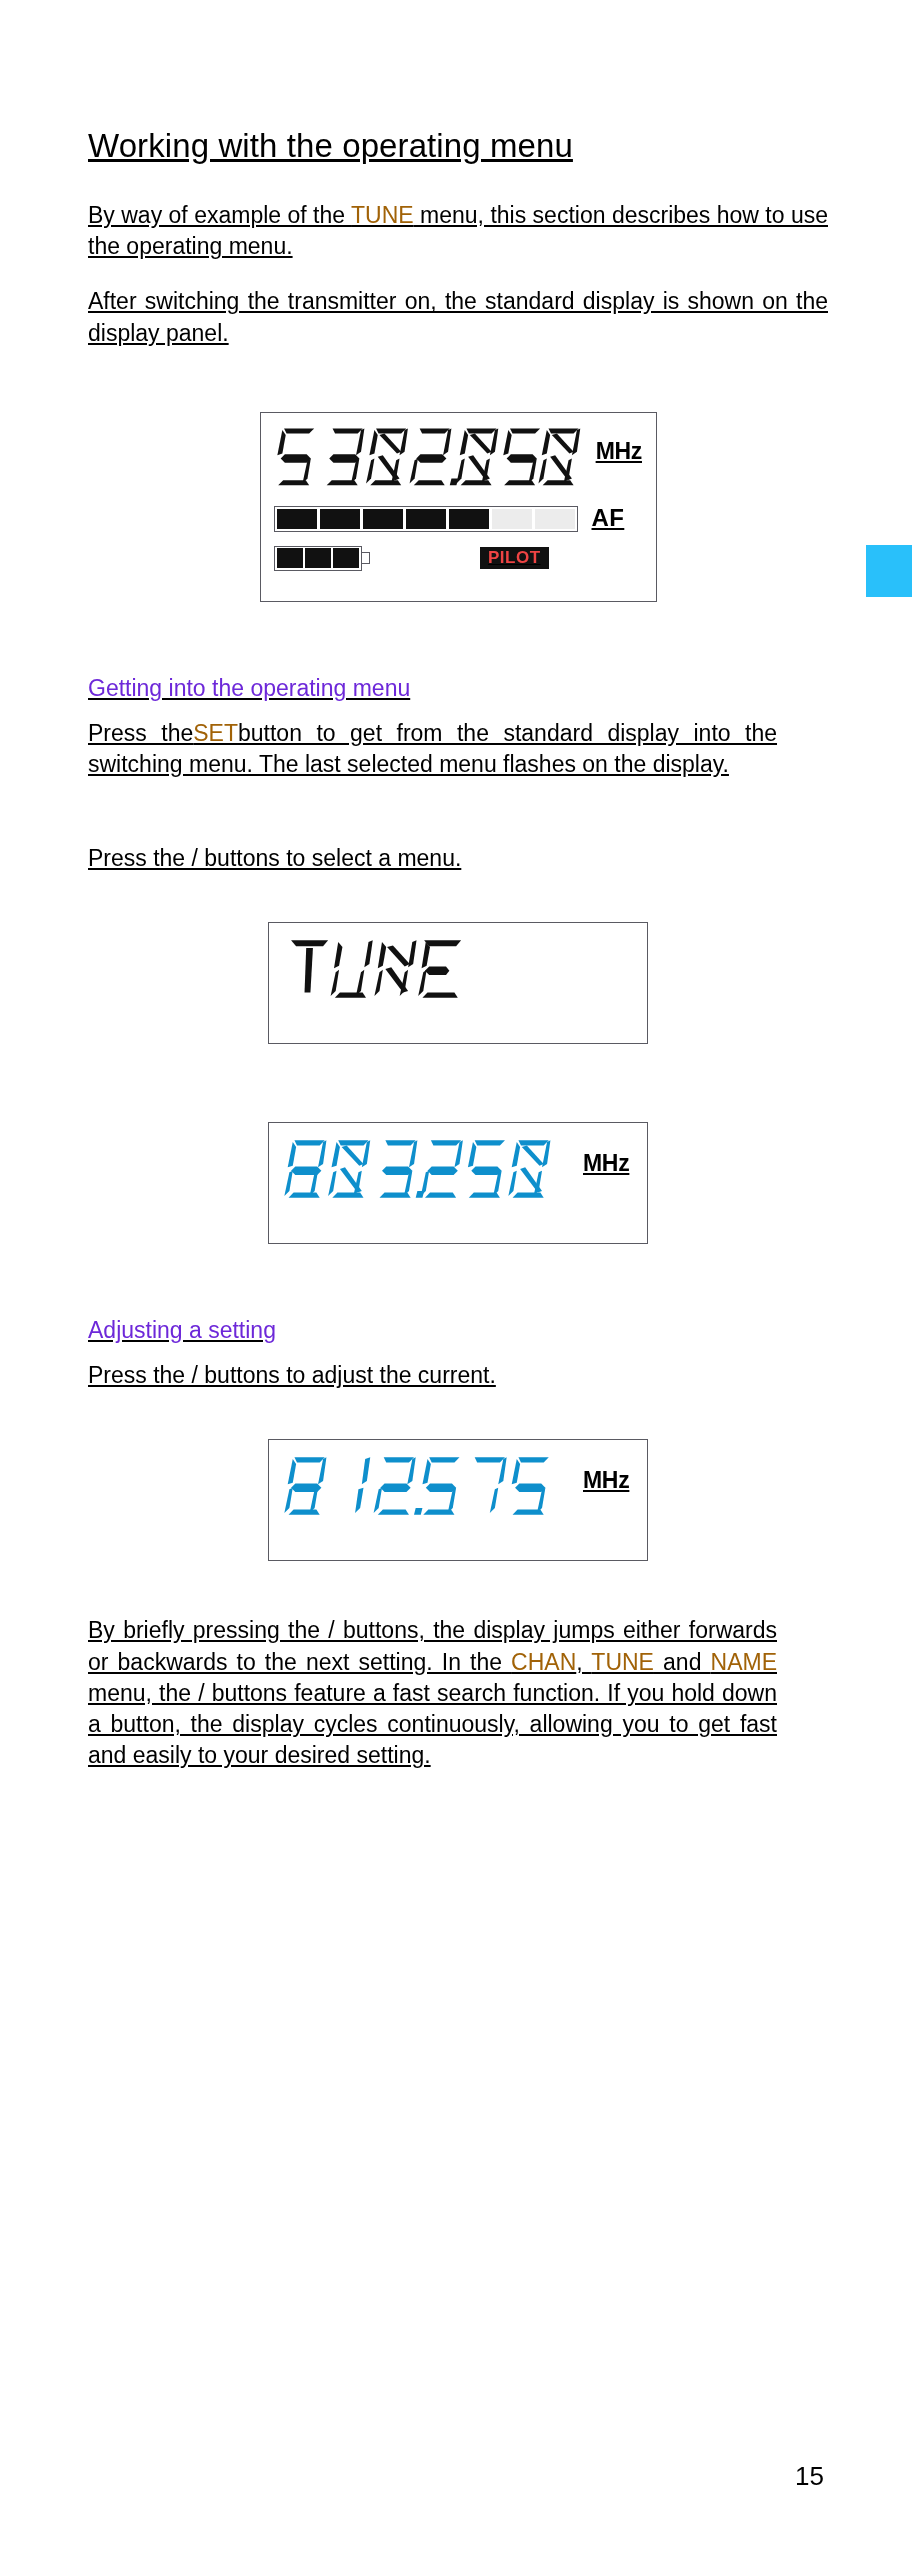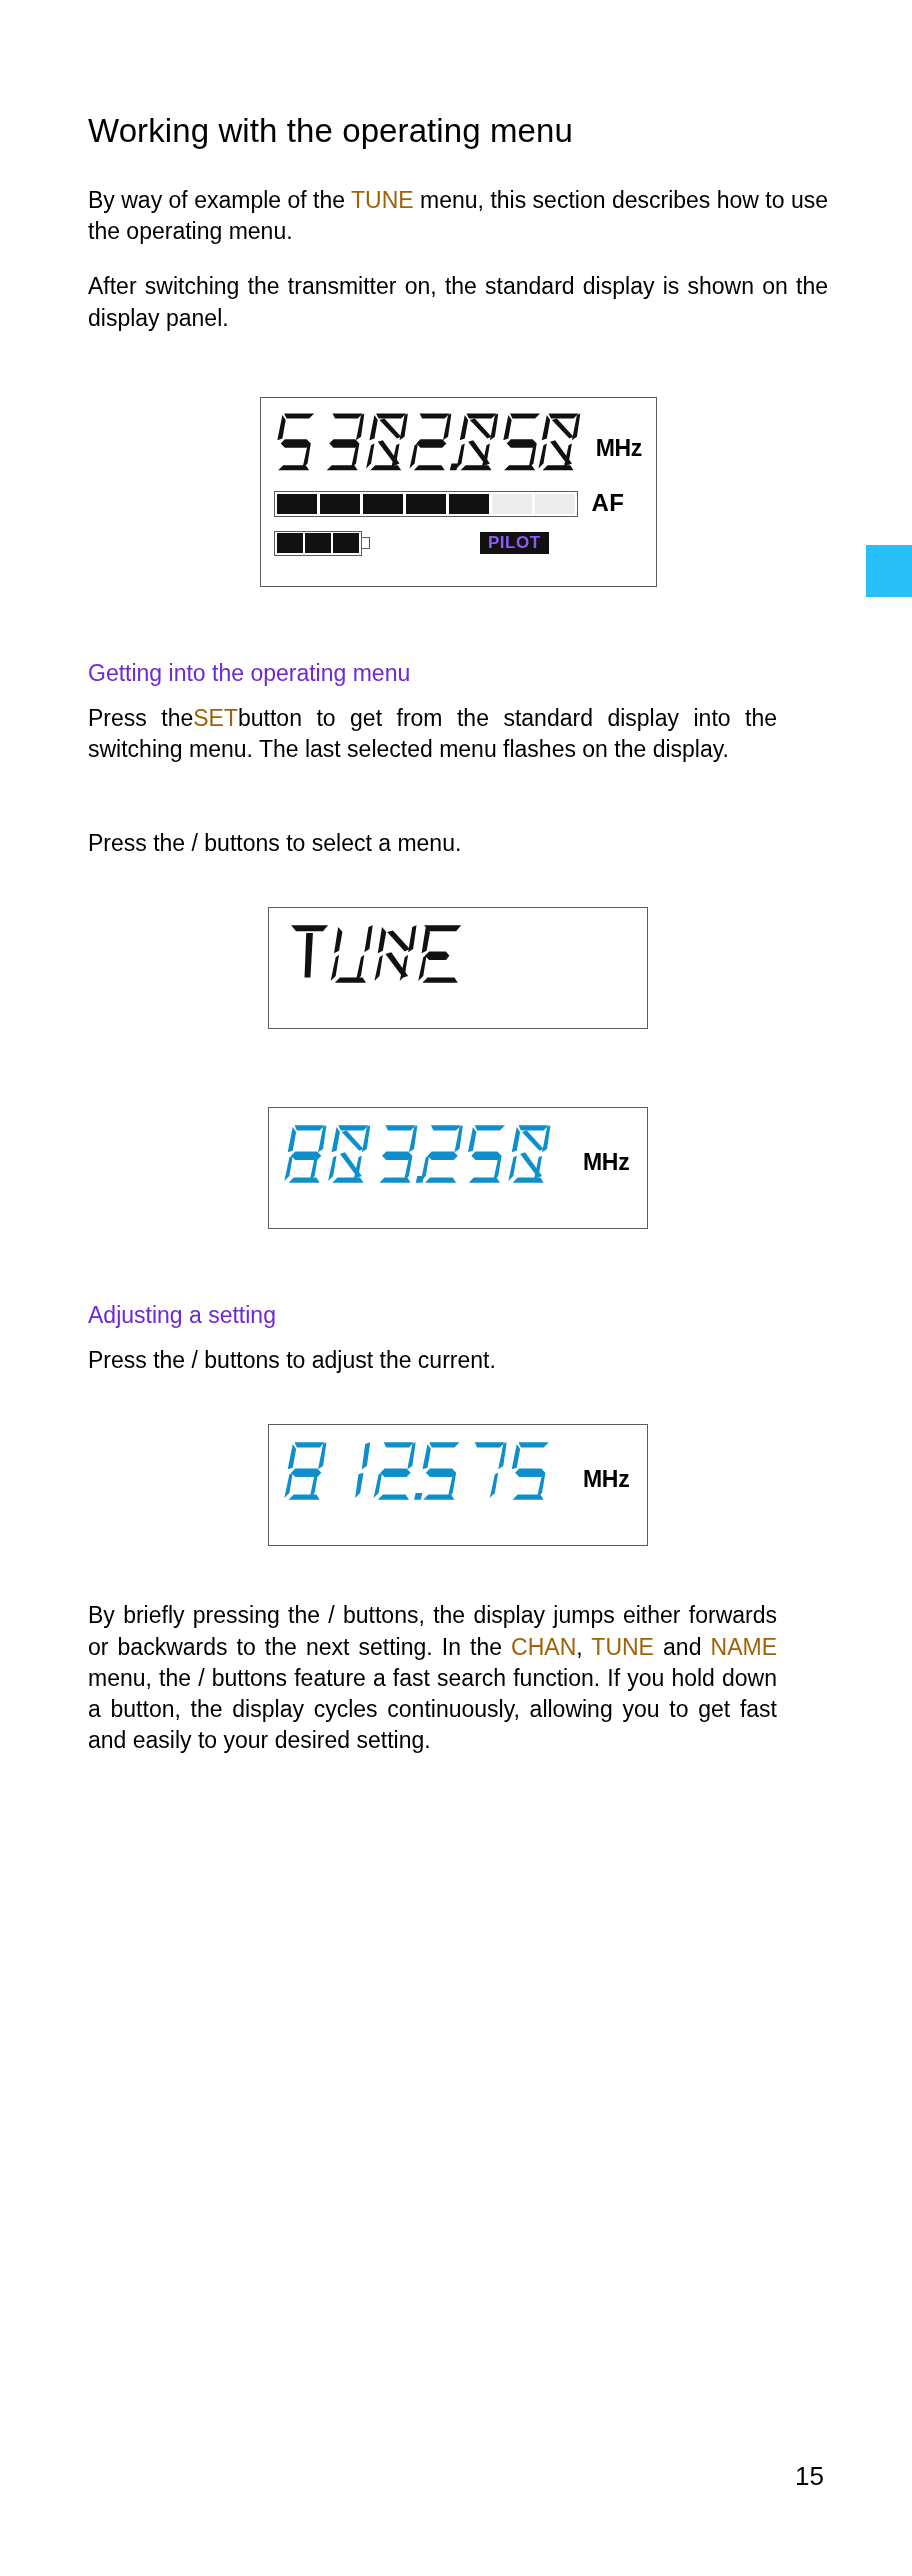--- a/index.html
+++ b/index.html
@@ -25,22 +25,23 @@
     top:545px;
     width:46px;
     height:52px;
     background:#29C0FA;
   }
 
   
   .content{
     position:absolute;
     left:88px;
-    top:112px;
+    top:127px;
     width:740px;
+    text-decoration:underline;
   }
 
   h1.title{
     font-size:33px;
     font-weight:normal;
     letter-spacing:0.1px;
     margin:0 0 35px 0;
     line-height:1.15;
   }
 
@@ -72,21 +73,21 @@
   
   .lcd-wrap{display:flex;justify-content:center;}
   .lcd{
     border:1.7px solid #5a5a62;
     background:#ffffff;
     box-sizing:border-box;
   }
   .lcd.standard{width:397px;height:190px;padding:12px 13.5px 8.4px 13.5px;}
   .lcd.small{width:380px;height:122px;padding:13.5px 13.5px 8.4px 15px;}
 
-  .lcd-row-digits{display:flex;align-items:flex-end;}
+  .lcd-row-digits{display:flex;align-items:center;}
   .unit{
     font-size:23px;
     font-weight:bold;
     letter-spacing:-0.3px;
     margin-left:12px;
     margin-bottom:10px;
     font-family:"Liberation Sans", sans-serif;
   }
 
   
@@ -137,21 +138,21 @@
   .battery-cap{
     width:7.6px;height:12px;
     border:1.7px solid #5a5a62;
     border-left:none;
     box-sizing:border-box;
     background:#ffffff;
   }
   .pilot{
     margin-left:110px;
     background:#111111;
-    color:#8b5cf6;
+    color:#ef4444;
     font-size:17px;
     font-weight:bold;
     letter-spacing:0.5px;
     padding:2.5px 8.4px 3.4px 8.4px;
     line-height:1;
   }
 
   
   .pageno{
     position:absolute;

